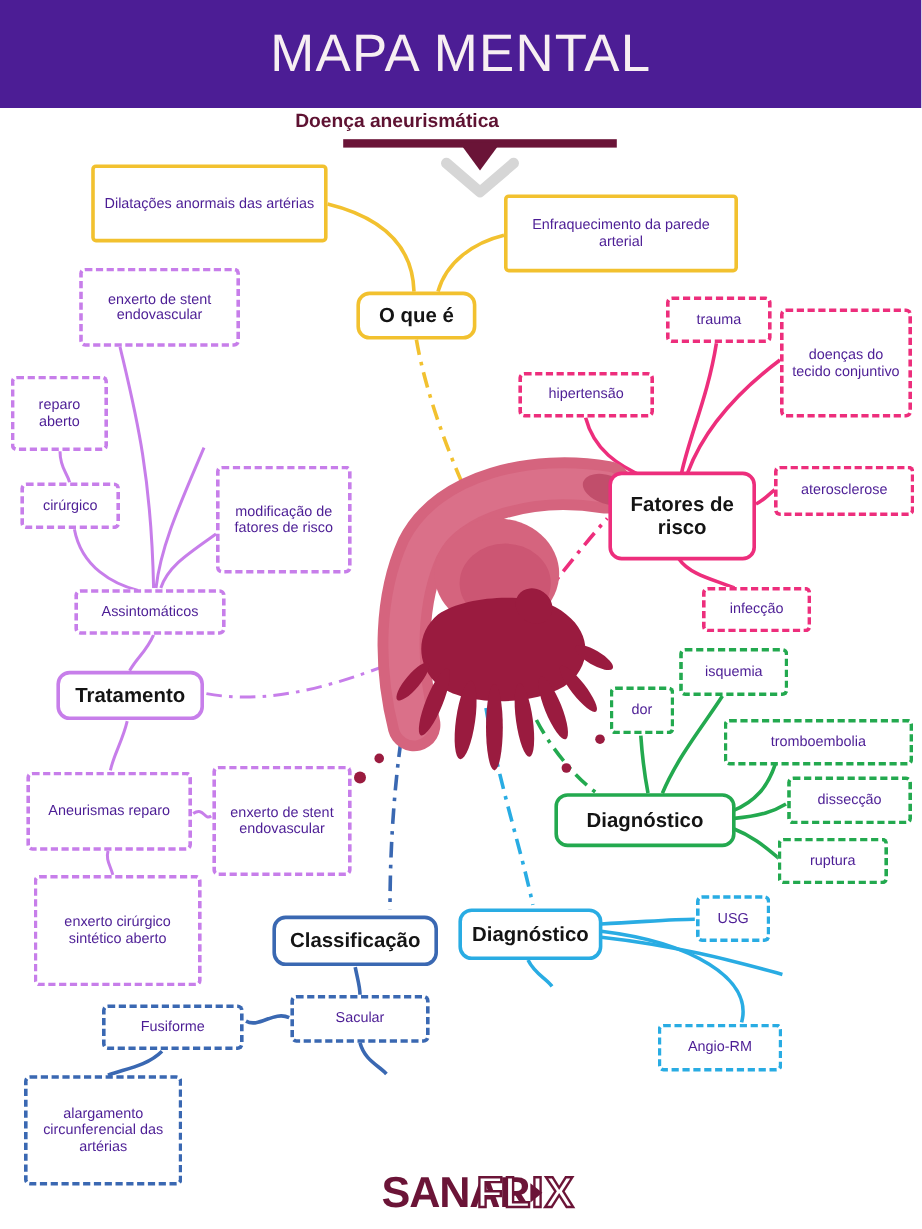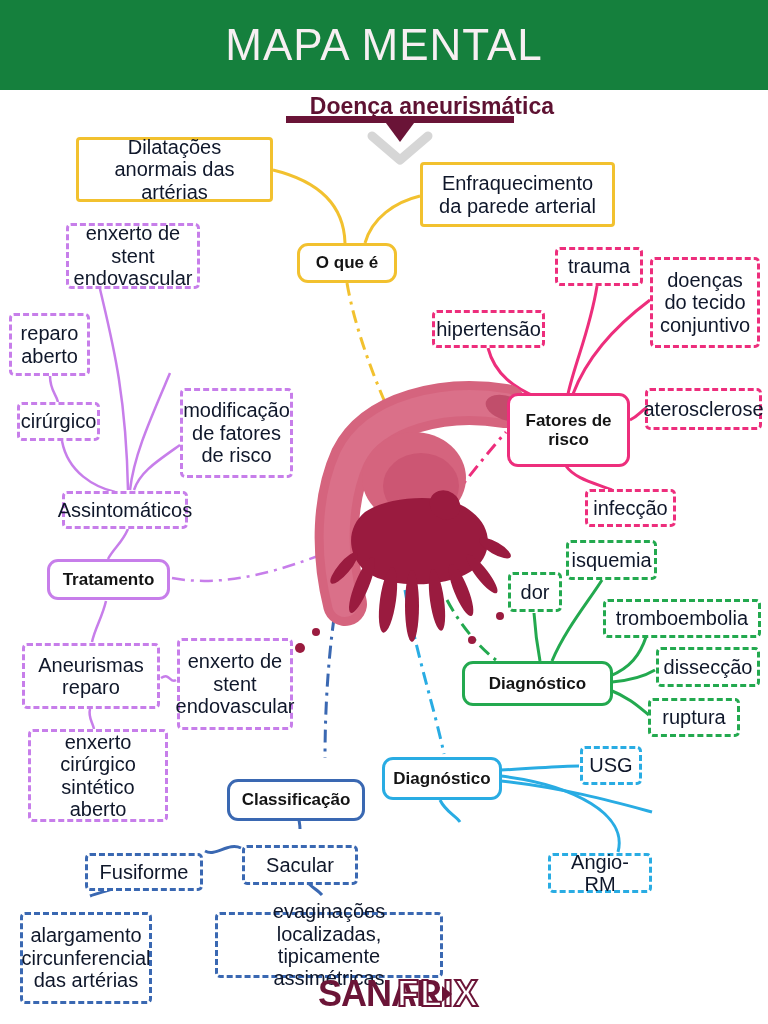--- a/index.html
+++ b/index.html
@@ -1,45 +1,45 @@
 <!DOCTYPE html>
 <html><head>
 <meta charset="utf-8">
 <style>
   html,body{margin:0;padding:0;background:#fff;}
   #page{
     position:relative;width:768px;height:1024px;background:#fff;overflow:hidden;
     font-family:"Liberation Sans", sans-serif;
   }
   .header{
-    position:absolute;left:0;top:0;width:768px;height:90px;background:#15803d;
+    position:absolute;left:0;top:0;width:768px;height:90px;background:#4c1d95;
     display:flex;align-items:center;justify-content:center;
   }
   .header h1{
     margin:0;color:#F7EFF2;font-size:44px;font-weight:500;letter-spacing:1px;
     font-family:"Liberation Sans", sans-serif;
   }
   .root-label{
-    position:absolute;left:246px;top:93px;width:308px;text-align:right;
-    font-size:23px;font-weight:bold;color:#5E1232;
+    position:absolute;left:246px;top:93px;width:308px;text-align:left;
+    font-size:16px;font-weight:bold;color:#5E1232;
   }
   svg.layer{position:absolute;left:0;top:0;z-index:1;}
   .n{
     position:absolute;z-index:2;background:#fff;box-sizing:border-box;
     display:flex;align-items:center;justify-content:center;text-align:center;
-    font-size:20px;line-height:1.12;color:#0f172a;padding:3px 6px;
+    font-size:12px;line-height:1.12;color:#4c1d95;padding:3px 6px;
     border:3px dashed #999;border-radius:5px;
   }
   .n.main{border-style:solid;border-radius:11px;font-weight:bold;color:#141414;font-size:17px;}
   .yellow{border-color:#F2C12F;}
   .purple{border-color:#C77EEA;}
   .pink{border-color:#ED2E7C;}
   .green{border-color:#23A94F;}
   .cyan{border-color:#29ACE3;}
-  .blue{border-color:#3A68B2;margin-top:16px;}
+  .blue{border-color:#3A68B2;}
   .yellow.sub{border-style:solid;border-radius:4px;}
   .logo{position:absolute;left:0;top:968px;width:768px;height:52px;z-index:2;}
 </style>
 </head>
 <body>
 
 <div id="page">
 
   <div class="header">
     <h1>MAPA MENTAL</h1>
@@ -163,21 +163,20 @@
   <div class="n green" style="left:648px;top:698px;width:92px;height:39px">ruptura</div>
 
   <div class="n cyan main" style="left:382px;top:757px;width:120px;height:43px">Diagnóstico</div>
   <div class="n cyan" style="left:580px;top:746px;width:62px;height:39px">USG</div>
   <div class="n cyan" style="left:548px;top:853px;width:104px;height:40px">Angio-RM</div>
 
   <div class="n blue main" style="left:227px;top:763px;width:138px;height:42px">Classificação</div>
   <div class="n blue" style="left:242px;top:829px;width:116px;height:40px">Sacular</div>
   <div class="n blue" style="left:85px;top:837px;width:118px;height:38px">Fusiforme</div>
   <div class="n blue" style="left:20px;top:896px;width:132px;height:92px">alargamento circunferencial das artérias</div>
-  <div class="n blue" style="left:215px;top:896px;width:228px;height:66px">evaginações localizadas, tipicamente assimétricas</div>
 
   <svg class="logo" width="768" height="52" viewBox="0 0 768 52">
     <text x="318" y="38" font-family="Liberation Sans, sans-serif" font-size="36" font-weight="bold" letter-spacing="-1" fill="#6B1437" text-anchor="start">SANAR</text>
     <text x="438" y="38" font-family="Liberation Sans, sans-serif" font-size="36" font-weight="bold" letter-spacing="1" fill="#ffffff" stroke="#6B1437" stroke-width="2" text-anchor="middle">FLIX</text>
     <polygon points="442,18 452,26 442,34" fill="#6B1437"></polygon>
   </svg>
 
 </div>
 
 </body></html>

